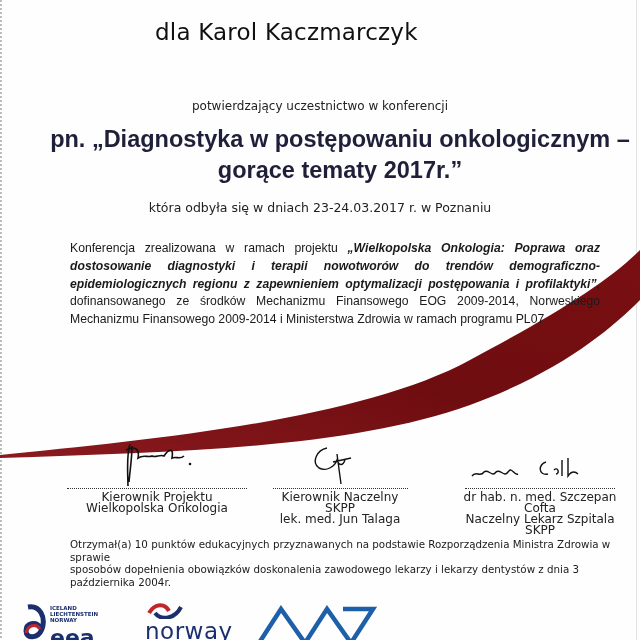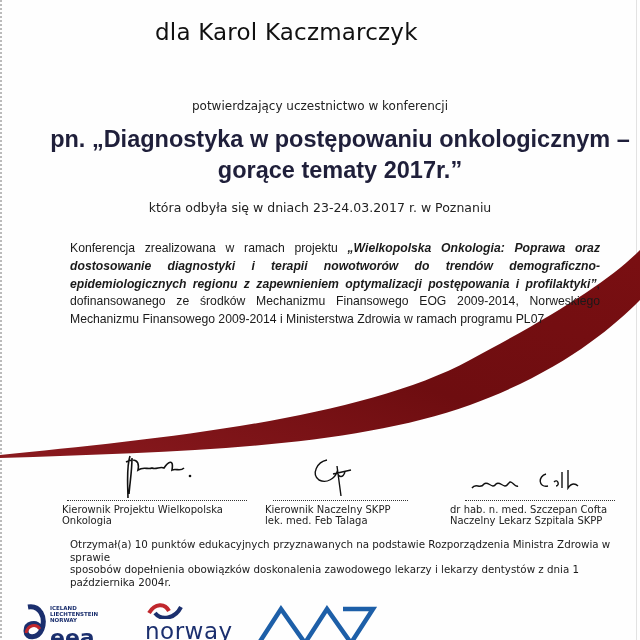--- a/index.html
+++ b/index.html
@@ -13,21 +13,21 @@
   .right-edge { position:absolute; right:3px; top:0; width:1px; height:640px; background:#e2e2e2; }
   .recipient { position:absolute; left:155px; top:19px; font-size:23px; color:#111; letter-spacing:0.2px;text-align:center; }
   .confirm { position:absolute; left:0; width:640px; top:99px; text-align:center; font-size:12px; color:#222; }
   .title { position:absolute; left:0; width:680px; top:124px; text-align:center;
     font-family:"Liberation Sans", sans-serif; font-weight:bold; font-size:23.5px; line-height:31px; color:#1f1f3a; }
   .dates { position:absolute; left:0; width:640px; top:193px; text-align:center; font-size:12.5px; color:#222;margin-top:7px; }
   .project { position:absolute; left:70px; top:240px; width:530px;
     font-family:"Liberation Sans", sans-serif; font-size:12.2px; line-height:17.8px; color:#1a1a1a; text-align:justify; }
   .project b { font-style:italic; }
   .swoosh { position:absolute; left:0; top:0; width:640px; height:640px; pointer-events:none; }
-  .sig { position:absolute; top:448px; font-size:10px; line-height:11px; color:#222; }
+  .sig { position:absolute; top:436px; text-align:center; font-size:12px; line-height:11px; color:#222; }
   .sig .mark { height:50px; position:relative; }
   .sig .dots { border-top:1.5px dotted #333; margin:2px auto 3px auto; }
   .credits { position:absolute; left:70px; top:538px; width:560px; font-size:10.3px; line-height:12.5px; color:#1a1a1a; }
   .logos { position:absolute; left:0; top:595px; width:640px; height:45px; }
 </style>
 </head>
 <body>
 
 <div class="left-edge"></div>
 <div class="right-edge"></div>
@@ -67,37 +67,37 @@
 </div>
 
 <div class="sig" style="left:265px;width:150px;">
   <div class="mark">
     <svg width="150" height="50" viewBox="0 0 150 50">
       <path d="M62,12 C52,14 46,26 54,32 C62,36 70,30 72,24 C74,30 78,30 80,24 M72,18 L76,48 M68,26 L86,22" stroke="#111" stroke-width="1.4" fill="none"></path>
     </svg>
   </div>
   <div class="dots" style="width:135px;"></div>
   <div>Kierownik Naczelny SKPP</div>
-  <div>lek. med. Feb Talaga</div>
+  <div>lek. med. Jun Talaga</div>
 </div>
 
 <div class="sig" style="left:450px;width:180px;">
   <div class="mark">
     <svg width="180" height="50" viewBox="0 0 180 50">
       <path d="M22,40 C26,34 30,42 34,36 C38,32 42,42 46,36 C50,32 54,42 58,36 C62,30 64,40 68,38 M96,26 C88,28 88,40 98,38 M104,34 C108,30 110,38 106,38 M112,24 L112,40 M118,22 L118,40 C122,34 126,36 128,38" stroke="#111" stroke-width="1.4" fill="none"></path>
     </svg>
   </div>
   <div class="dots" style="width:150px;"></div>
   <div>dr hab. n. med. Szczepan Cofta</div>
   <div>Naczelny Lekarz Szpitala SKPP</div>
 </div>
 
 <div class="credits">
   <div>Otrzymał(a) 10 punktów edukacyjnych przyznawanych na podstawie Rozporządzenia Ministra Zdrowia w sprawie</div>
-  <div>sposobów dopełnienia obowiązków doskonalenia zawodowego lekarzy i lekarzy dentystów z dnia 1 października 2004r.</div>
+  <div>sposobów dopełnienia obowiązków doskonalenia zawodowego lekarzy i lekarzy dentystów z dnia 3 października 2004r.</div>
 </div>
 
 <div class="logos">
   <div style="position:absolute;left:22px;top:8px;width:120px;height:40px;">
     <svg width="30" height="40" viewBox="0 0 30 40" style="position:absolute;left:0;top:0;">
       <path d="M6,4 C18,2 24,14 20,26 C16,36 4,36 4,28 C4,20 14,18 18,24" stroke="#1b2f6e" stroke-width="5" fill="none"></path>
       <path d="M4,30 C6,22 14,20 18,26" stroke="#c0272d" stroke-width="3" fill="none"></path>
     </svg>
     <div style="position:absolute;left:28px;top:2px;font-size:5.5px;line-height:6px;font-weight:bold;color:#1b2f6e;">
       <div>ICELAND</div>

